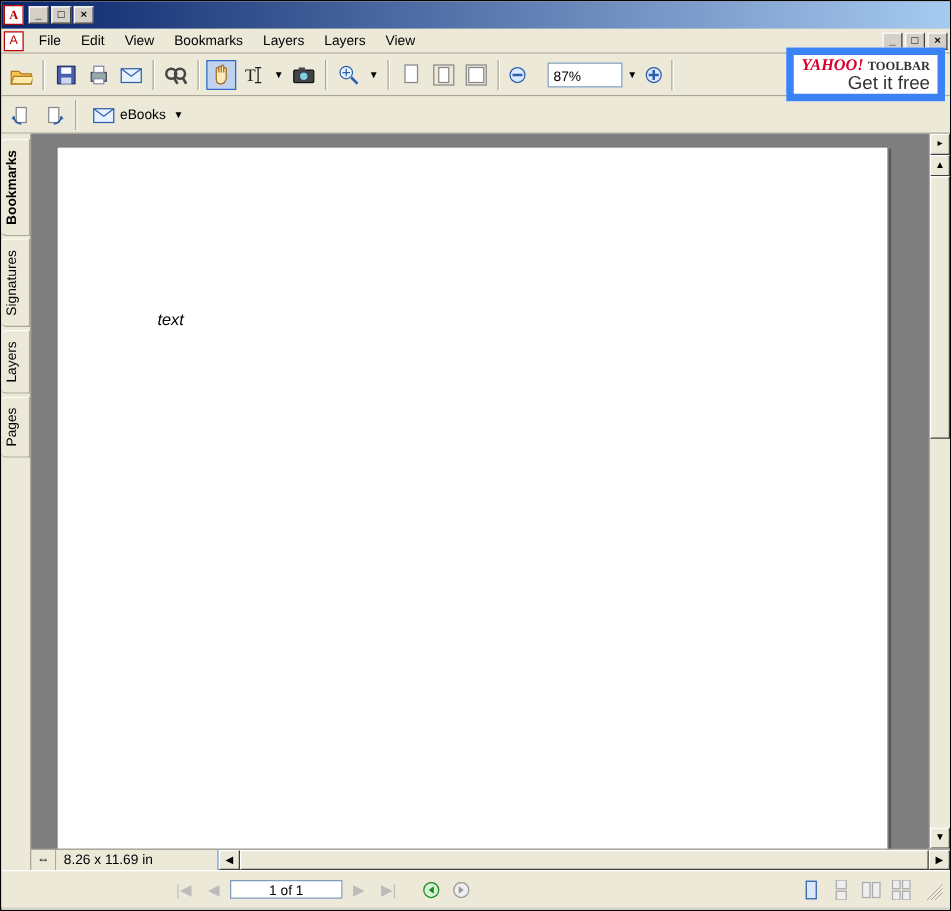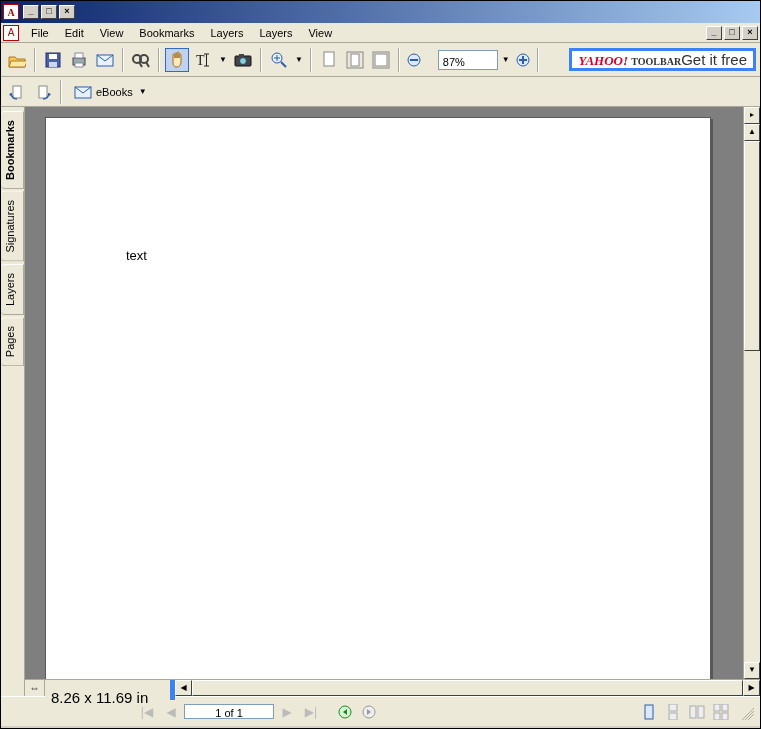--- a/index.html
+++ b/index.html
@@ -87,25 +87,25 @@
   }
   .tb-dd { font-size: 8px; padding: 0 2px; }
   .zoom-field {
     width: 60px; height: 20px;
     background: #fff; border: 1px solid #7f9db9;
     font-size: 11px; padding: 1px 4px;
     display: inline-flex; align-items: flex-end; margin-left: 13px;
   }
   .yahoo-box {
     margin-left: auto;
-    border: 3px solid #3b82f6;
+    border: 6px solid #3b82f6;
     background: #fff;
     padding: 1px 6px;
     font-size: 10px;
-    display: flex; flex-direction: row; align-items: flex-end;
+    display: flex; flex-direction: column; align-items: flex-end;
     line-height: 1;
   }
   .yahoo-main { color: #d8002a; font-family: Georgia, serif; font-style: italic; font-weight: bold; font-size: 13px; }
   .yahoo-main .tb { color:#333; font-style: normal; font-size:10px; font-family: Tahoma; }
   .yahoo-sub { color:#333; font-size:15px; }
   .ebooks-btn {
     height: 22px;
     border: 1px solid transparent;
     display: inline-flex; align-items: center; gap: 4px;
     padding: 0 6px;
@@ -159,20 +159,21 @@
   .page {
     width: 666px;
     height: 566px;
     background: #fff;
     border: 1px solid #5a5a5a;
     box-shadow: 2px 2px 0 rgba(0,0,0,.3);
     padding: 130px 0 0 80px;
     color: #000;
     font-size: 13px;
     font-family: Arial, sans-serif;
+    font-style: italic;
   }
   .vscroll {
     width: 17px;
     background: #ece9d8;
     border-left: 1px solid #aca899;
     display: flex; flex-direction: column;
   }
   .sb-btn {
     height: 17px;
     background: #ece9d8;
@@ -190,23 +191,23 @@
     height: 17px;
     background: #ece9d8;
     display: flex;
     border-top: 1px solid #aca899;
   }
   .hgrab {
     width: 20px; text-align:center; font-size:10px; line-height:16px;
     border-right:1px solid #aca899;
   }
   .page-dim {
-    width: 130px; padding: 10px 6px;
-    font-size: 15px; line-height: 16px;
-    border-right:5px solid #3b82f6;
+    width: 130px; padding: 0 6px;
+    font-size: 11px; line-height: 16px;
+    border-right:1px solid #3b82f6;
     background:#ece9d8;
   }
   .hscroll { flex:1; display:flex; }
   .hscroll .sb-track{flex:1;position:relative;}
   
   .statusbar {
     height: 30px;
     background: #ece9d8;
     border-top: 1px solid #fff;
     display: flex;

